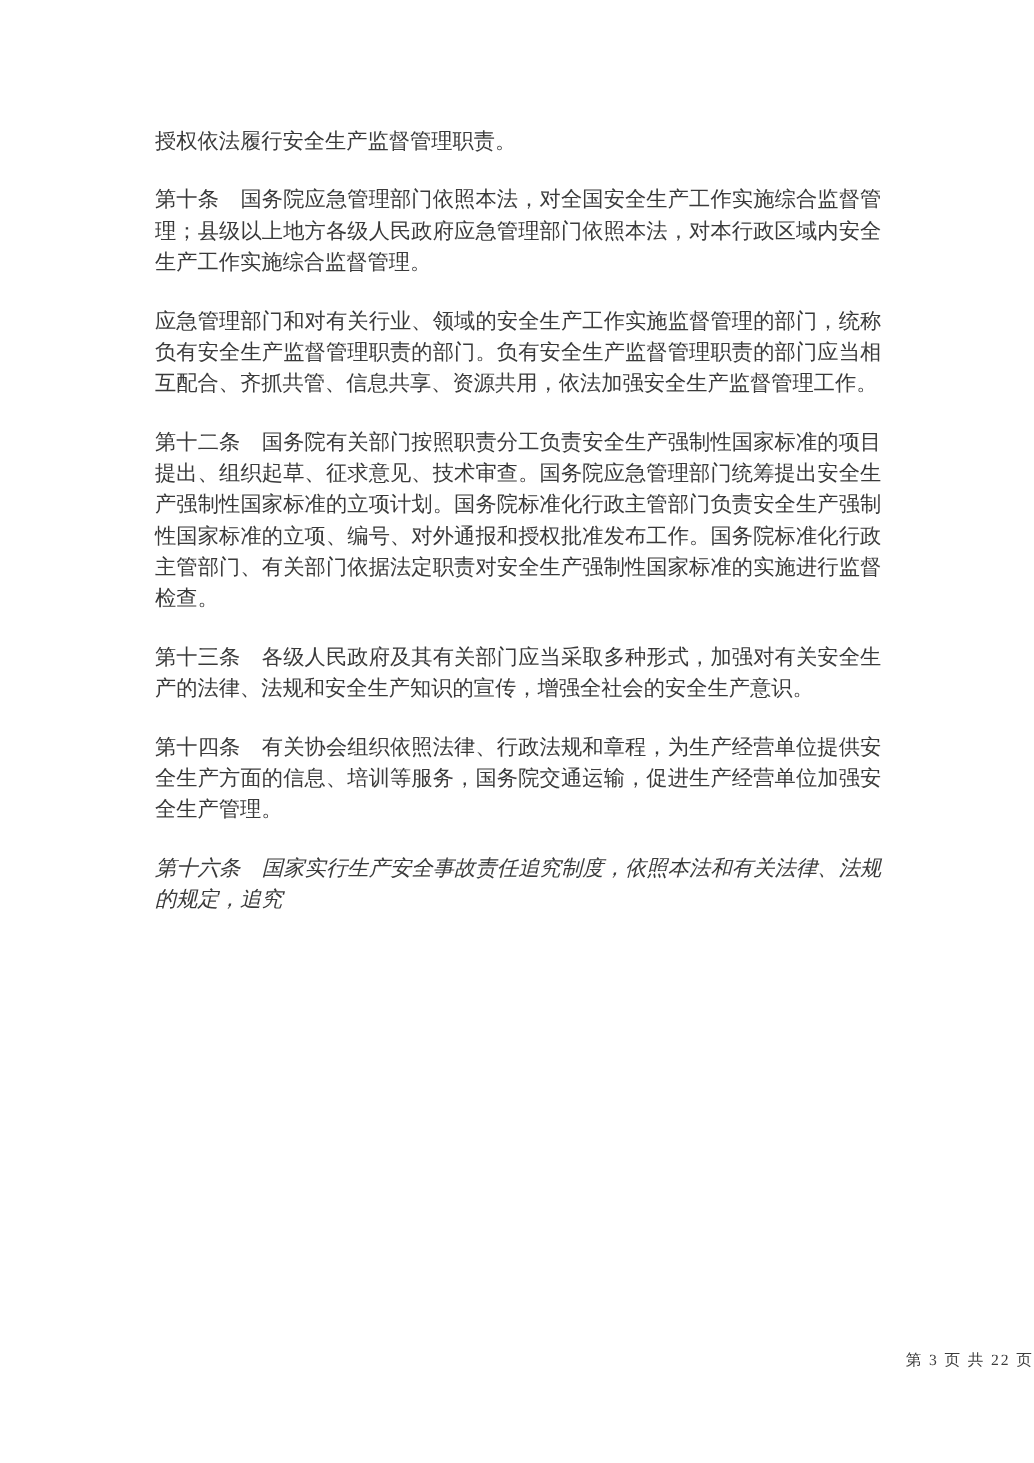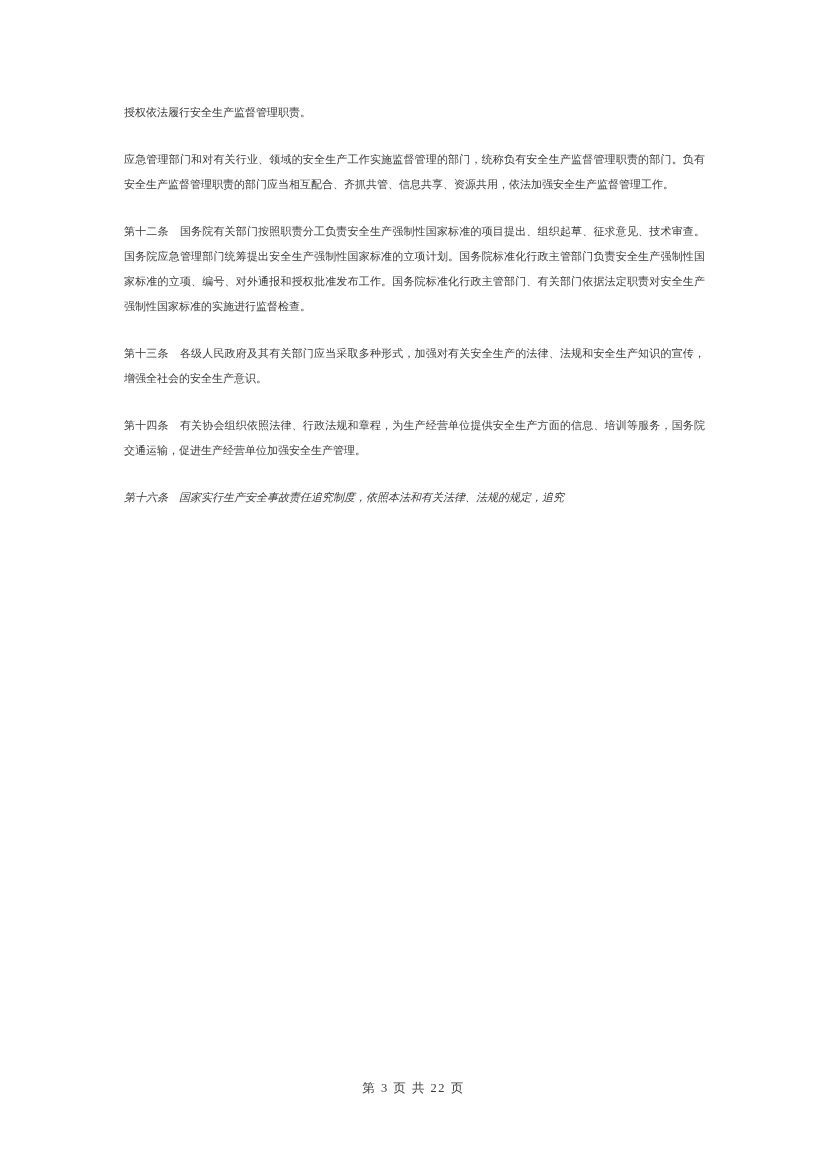--- a/index.html
+++ b/index.html
@@ -21,51 +21,52 @@
     height: 1170px;
     background: #ffffff;
     overflow: hidden;
   }
   .content {
     position: absolute;
     left: 124px;
     top: 100px;
     width: 581px;
     color: #3a3a3a;
-    font-size: 11px;
+    font-size: 17px;
     line-height: 25px;
     text-align: justify;
   }
   .content p {
     margin: 0 0 22px 0;
     padding: 0;
   }
   .content p:last-child {
     margin-bottom: 0;
     font-style: italic;
   }
   .footer {
     position: absolute;
     left: 0;
     top: 1079px;
     width: 827px;
-    text-align: center;
+    text-align: right;
     font-size: 12.5px;
     line-height: 18px;
     color: #3a3a3a;
     letter-spacing: 1.5px;
   }
 </style>
 </head>
 <body>
 
 <div class="page">
 
   <div class="content">
     <p>授权依法履行安全生产监督管理职责。</p>
+    <p>第十条　国务院应急管理部门依照本法，对全国安全生产工作实施综合监督管理；县级以上地方各级人民政府应急管理部门依照本法，对本行政区域内安全生产工作实施综合监督管理。</p>
     <p>应急管理部门和对有关行业、领域的安全生产工作实施监督管理的部门，统称负有安全生产监督管理职责的部门。负有安全生产监督管理职责的部门应当相互配合、齐抓共管、信息共享、资源共用，依法加强安全生产监督管理工作。</p>
     <p>第十二条　国务院有关部门按照职责分工负责安全生产强制性国家标准的项目提出、组织起草、征求意见、技术审查。国务院应急管理部门统筹提出安全生产强制性国家标准的立项计划。国务院标准化行政主管部门负责安全生产强制性国家标准的立项、编号、对外通报和授权批准发布工作。国务院标准化行政主管部门、有关部门依据法定职责对安全生产强制性国家标准的实施进行监督检查。</p>
     <p>第十三条　各级人民政府及其有关部门应当采取多种形式，加强对有关安全生产的法律、法规和安全生产知识的宣传，增强全社会的安全生产意识。</p>
     <p>第十四条　有关协会组织依照法律、行政法规和章程，为生产经营单位提供安全生产方面的信息、培训等服务，国务院交通运输，促进生产经营单位加强安全生产管理。</p>
     <p>第十六条　国家实行生产安全事故责任追究制度，依照本法和有关法律、法规的规定，追究</p>
   </div>
 
   <div class="footer">
     <span>第 3 页 共 22 页</span>
   </div>

